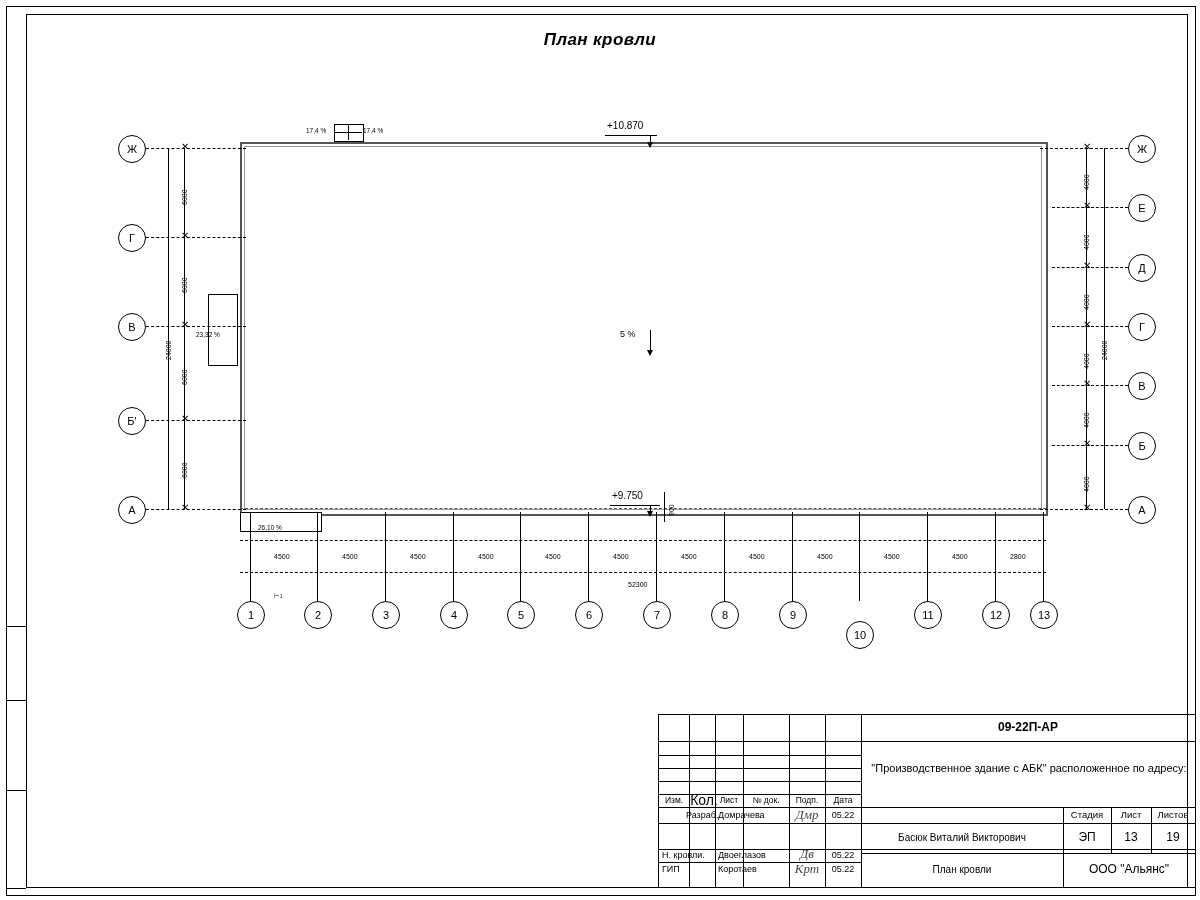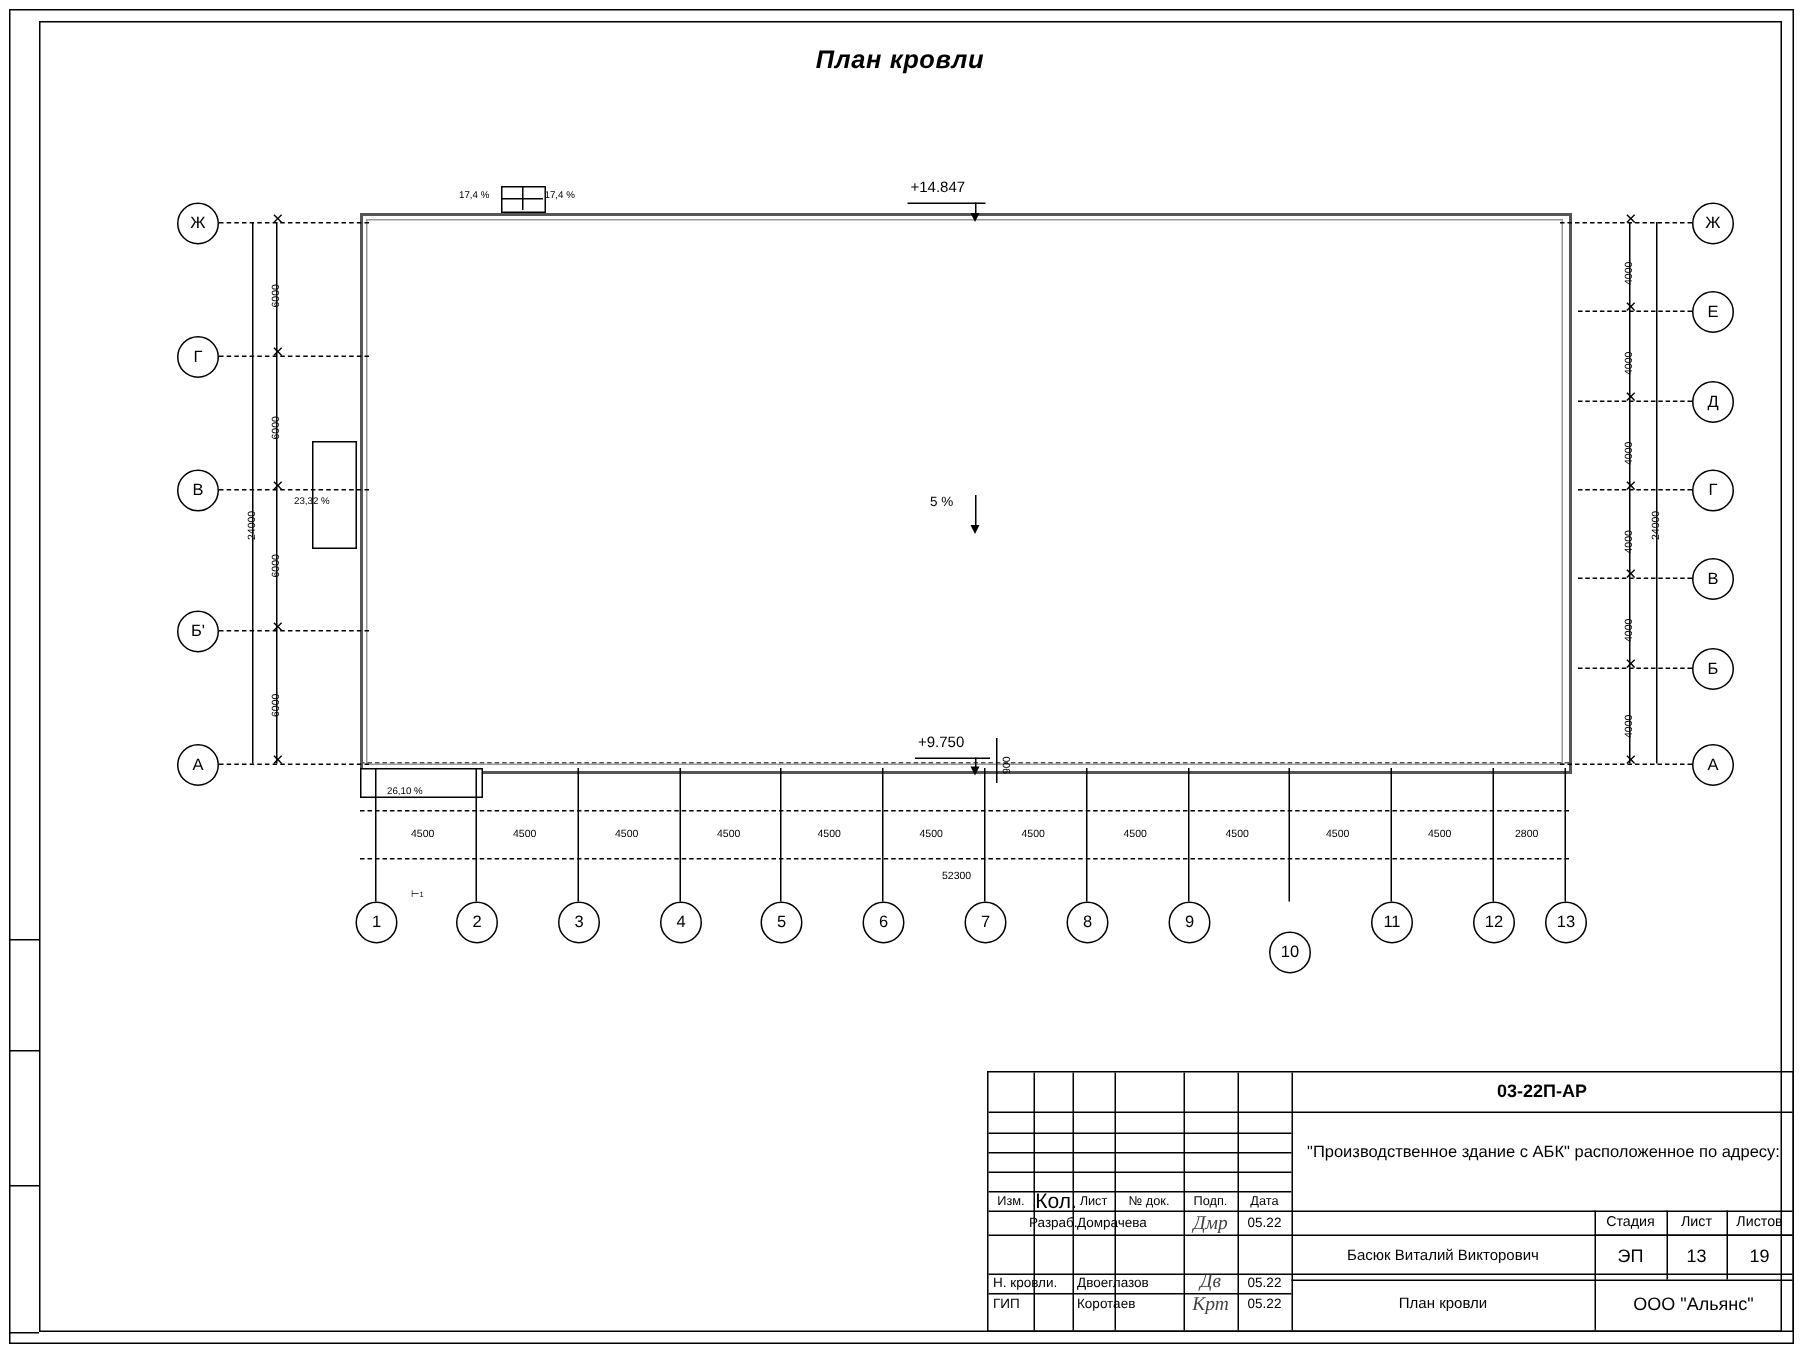--- a/index.html
+++ b/index.html
@@ -76,21 +76,21 @@
     <div class="hatchbox" style="left:240px;top:512px;width:80px;height:18px;"></div>
 
     <div class="lbl small" style="left:306px;top:127px;">17,4 %</div>
     <div class="lbl small" style="left:363px;top:127px;">17,4 %</div>
     <div class="lbl small" style="left:196px;top:331px;">23,32 %</div>
     <div class="lbl small" style="left:258px;top:524px;">26,10 %</div>
     <div class="lbl" style="left:620px;top:329px;">5 %</div>
     <div class="vline" style="left:650px;top:330px;height:22px;"></div>
     <div class="arrowdown" style="left:647px;top:350px;"></div>
 
-    <div class="elev" style="left:607px;top:120px;">+14.847</div>
+    <div class="elev" style="left:607px;top:120px;">+10.870</div>
     <div class="hline" style="left:605px;top:135px;width:52px;"></div>
     <div class="vline" style="left:650px;top:135px;height:10px;"></div>
     <div class="arrowdown" style="left:647px;top:142px;"></div>
 
     <div class="elev" style="left:612px;top:490px;">+9.750</div>
     <div class="hline" style="left:610px;top:505px;width:50px;"></div>
     <div class="vline" style="left:650px;top:505px;height:9px;"></div>
     <div class="arrowdown" style="left:647px;top:511px;"></div>
     <div class="dimtxt v" style="left:668px;top:516px;">900</div>
     <div class="vline" style="left:664px;top:492px;height:30px;"></div>
@@ -220,21 +220,21 @@
     <div class="sv" style="left:30px;top:0;height:172px;"></div>
     <div class="sv" style="left:56px;top:0;height:172px;"></div>
     <div class="sv" style="left:84px;top:0;height:172px;"></div>
     <div class="sv" style="left:130px;top:0;height:172px;"></div>
     <div class="sv" style="left:166px;top:0;height:172px;"></div>
     <div class="sv" style="left:202px;top:0;height:172px;"></div>
     <div class="sv" style="left:404px;top:92px;height:80px;"></div>
     <div class="sv" style="left:452px;top:92px;height:46px;"></div>
     <div class="sv" style="left:492px;top:92px;height:46px;"></div>
 
-    <div class="cell" style="left:202px;top:0;width:334px;height:26px;font-weight:bold;font-size:12px;">03-22П-АР</div>
+    <div class="cell" style="left:202px;top:0;width:334px;height:26px;font-weight:bold;font-size:12px;">09-22П-АР</div>
 
     <div class="cell" style="left:204px;top:28px;width:332px;height:32px;font-size:11px;align-items:flex-end;">"Производственное здание с АБК" расположенное по адресу:</div>
 
     <div class="cell" style="left:0;top:79px;width:30px;height:13px;font-size:8.5px;">Изм.</div>
     <div class="cell" style="left:32px;top:79px;width:26px;height:13px;font-size:14px;">Кол.</div>
     <div class="cell" style="left:56px;top:79px;width:28px;height:13px;font-size:8.5px;">Лист</div>
     <div class="cell" style="left:84px;top:79px;width:46px;height:13px;font-size:8.5px;">№ док.</div>
     <div class="cell" style="left:130px;top:79px;width:36px;height:13px;font-size:8.5px;">Подп.</div>
     <div class="cell" style="left:166px;top:79px;width:36px;height:13px;font-size:8.5px;">Дата</div>
 

